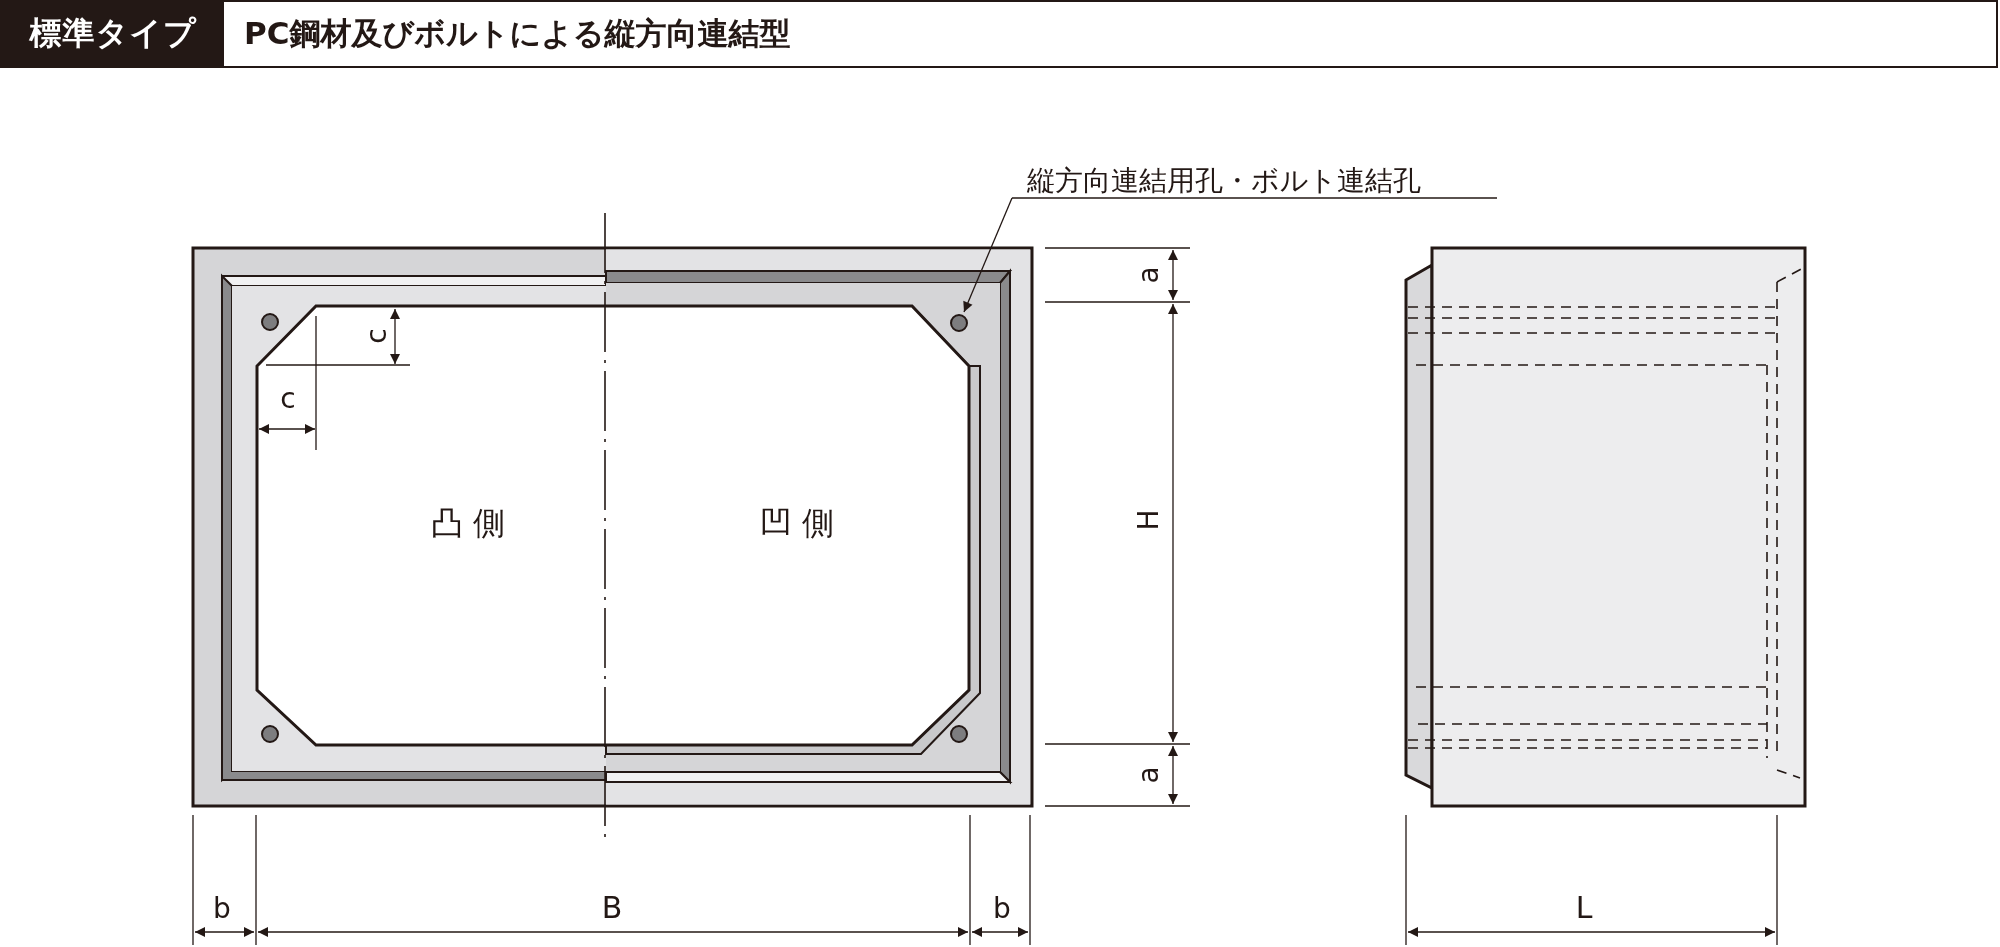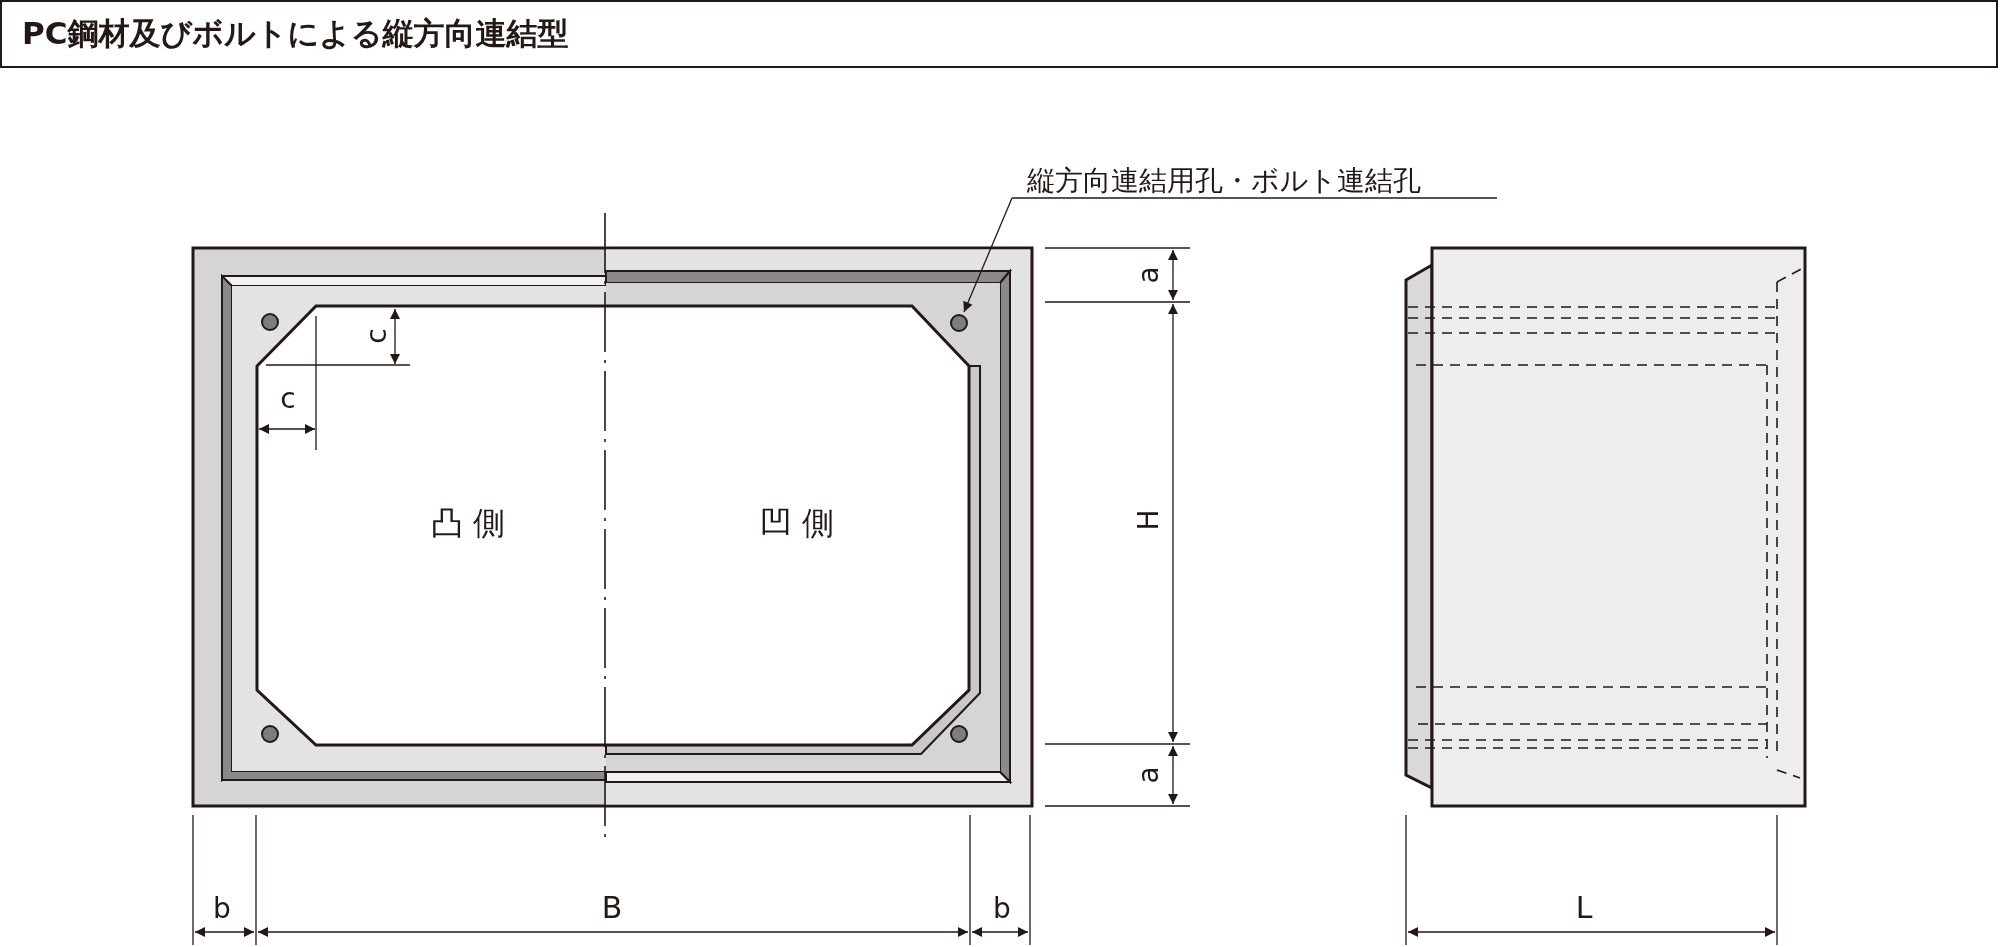--- a/index.html
+++ b/index.html
@@ -12,20 +12,21 @@
                 font-size: 32px; font-weight: bold; letter-spacing: 1px; }
   .header-title { display: flex; align-items: center; padding-left: 20px;
                   font-size: 31px; font-weight: bold; color: #231815; }
   svg.drawing { position: absolute; left: 0; top: 0; }
   .lbl { font-family: "DejaVu Sans", "Liberation Sans", sans-serif; fill: #231815; }
 </style>
 </head>
 <body>
 
 <div class="header">
+  <div class="header-tag">標準タイプ</div>
   <div class="header-title">PC鋼材及びボルトによる縦方向連結型</div>
 </div>
 
 <svg class="drawing" width="2000" height="947" viewBox="0 0 2000 947">
   <defs>
     <marker id="arr" viewBox="0 0 10 10" refX="10" refY="5" markerWidth="14" markerHeight="10" orient="auto-start-reverse" markerUnits="userSpaceOnUse">
       <path d="M0,0 L10,5 L0,10 z" fill="#231815"></path>
     </marker>
   </defs>
 

